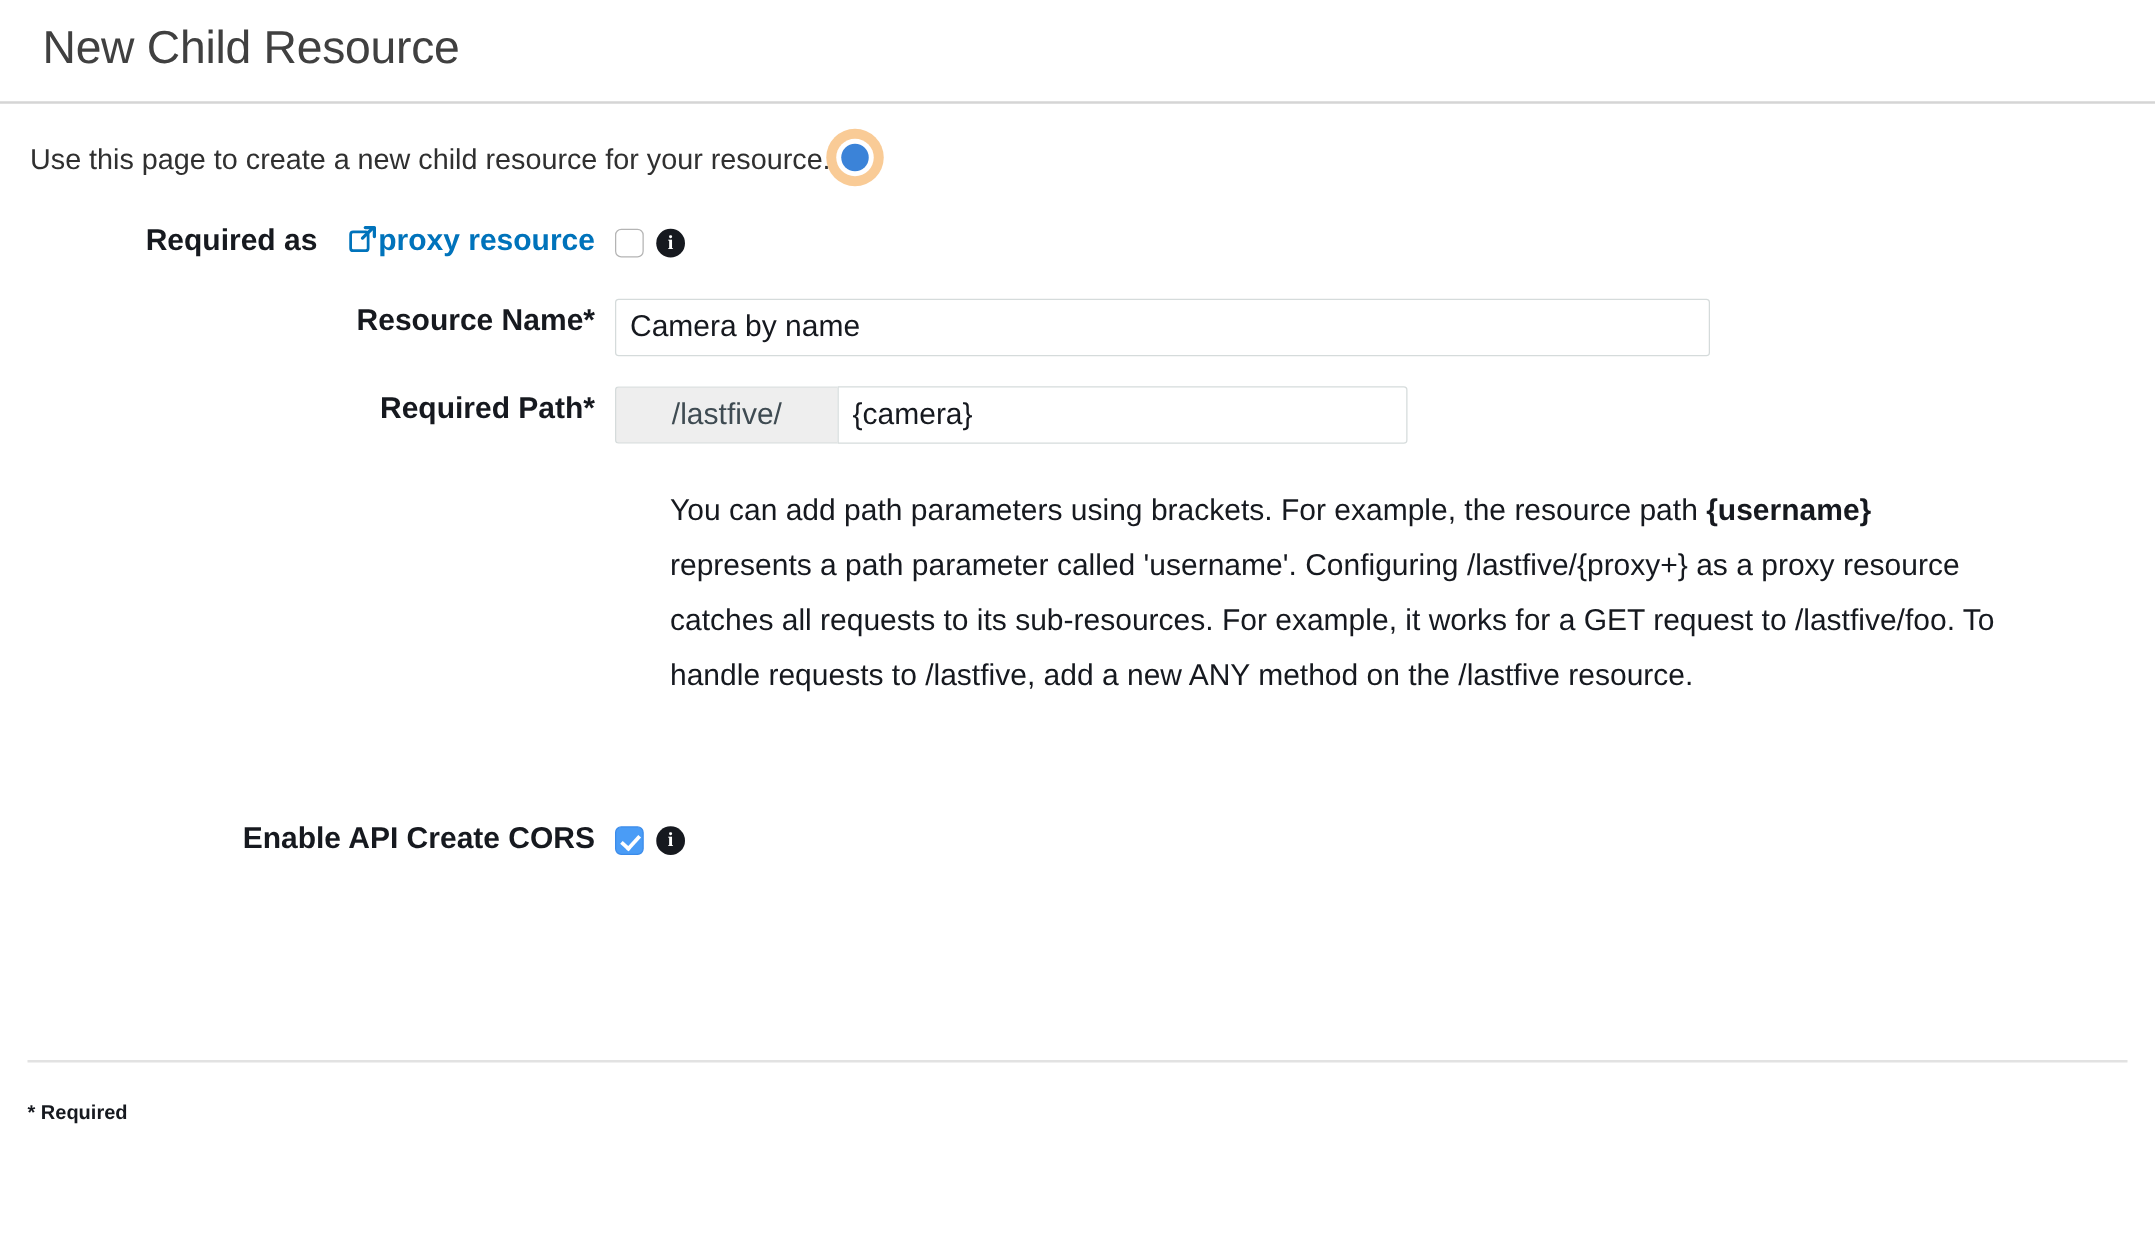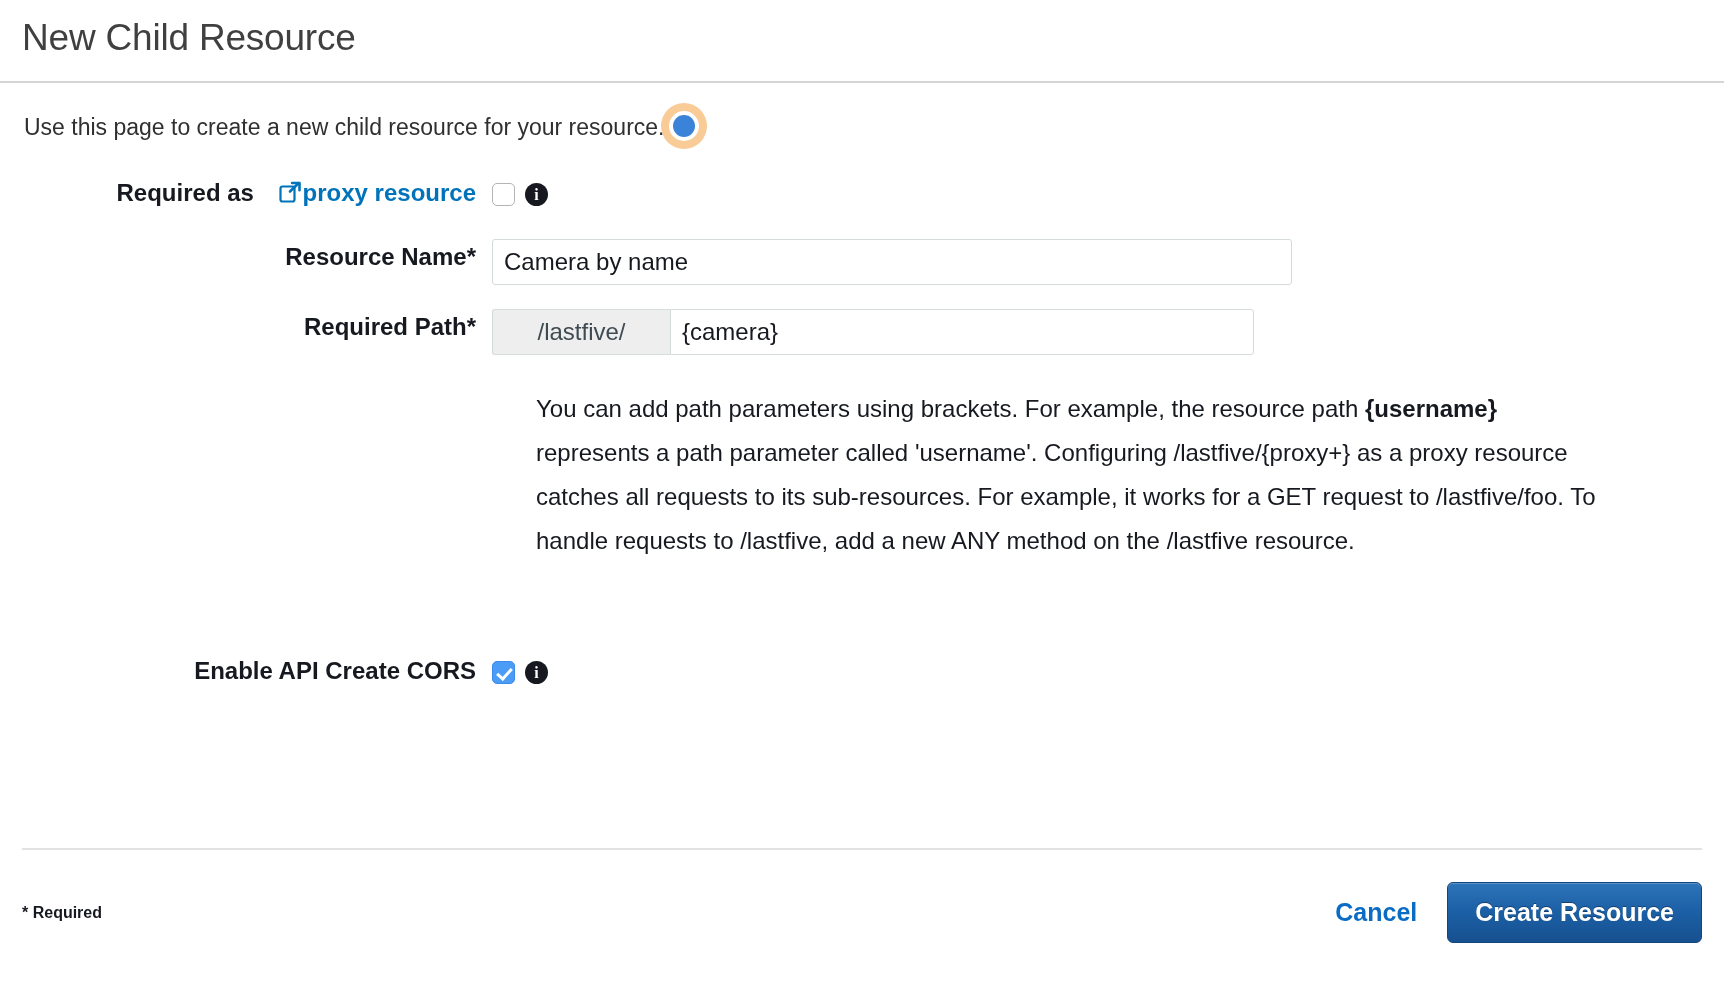--- a/index.html
+++ b/index.html
@@ -13,20 +13,21 @@
     font-family: "Liberation Sans", sans-serif;
     color: #16191f;
     -webkit-font-smoothing: antialiased;
     overflow: hidden;
     position: relative;
   }
 
   
   .page-header {
     padding: 18px 22px 0 22px;
+    margin-left: 12px;
   }
   .page-title {
     font-size: 37px;
     font-weight: 400;
     color: #404040;
     letter-spacing: -0.2px;
     line-height: 1.1;
     margin: 0;
     padding: 0 0 22px 0;
   }
@@ -161,38 +162,38 @@
     align-items: center;
     justify-content: center;
     line-height: 1;
     cursor: pointer;
     flex: none;
     user-select: none;
   }
 
   
   .text-input {
-    width: 800px;
+    width: 876px;
     height: 46px;
     box-sizing: border-box;
     border: 1px solid #d5dbdb;
     border-radius: 3px;
     padding: 0 11px;
     font-size: 24px;
     font-family: "Liberation Sans", sans-serif;
     color: #16191f;
     background: #ffffff;
     outline: none;
   }
   .text-input::placeholder { color: #9a9a9a; }
 
   .input-group {
     display: flex;
     align-items: stretch;
-    width: 762px;
+    width: 634px;
     border-radius: 17px;
   }
   .input-addon {
     min-width: 178px;
     height: 46px;
     box-sizing: border-box;
     background: #eeeeee;
     border: 1px solid #d5dbdb;
     border-right: none;
     border-radius: 3px 0 0 3px;
@@ -347,18 +348,14 @@
       </div>
     </div>
   </div>
 
 </div>
 
 <div class="footer">
   <div class="footer-divider"></div>
   <div class="footer-inner">
     <div class="required-note">* Required</div>
-    <div class="footer-actions">
-      <a class="cancel-link">Cancel</a>
-      <button class="primary-button">Create Resource</button>
-    </div>
   </div>
 </div>
 
 </body></html>

